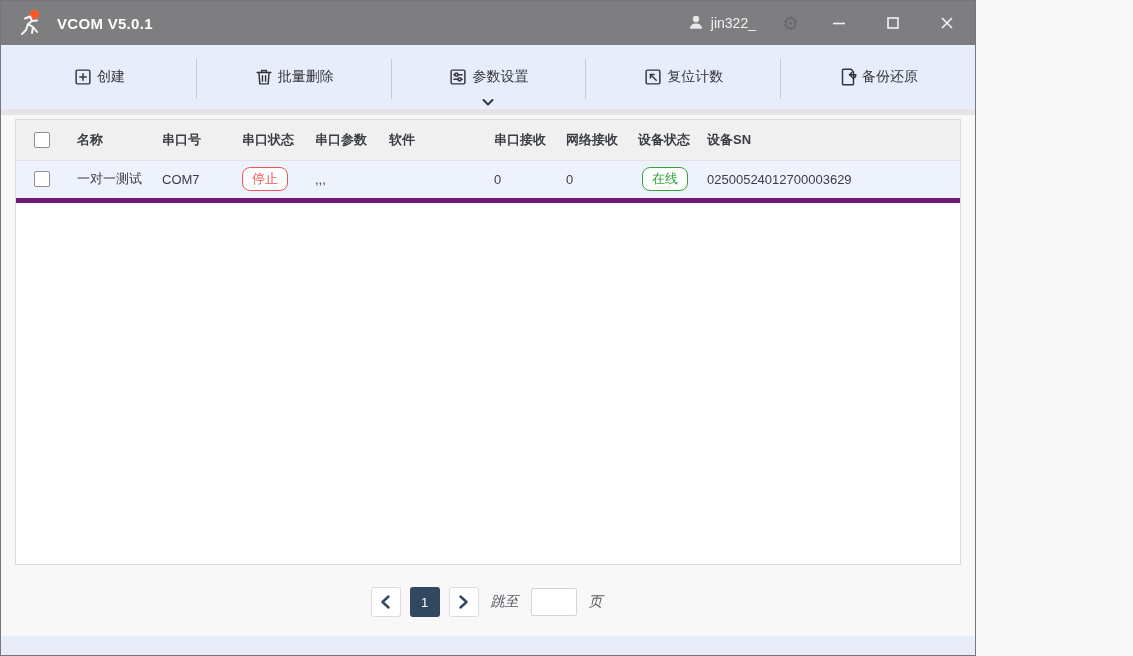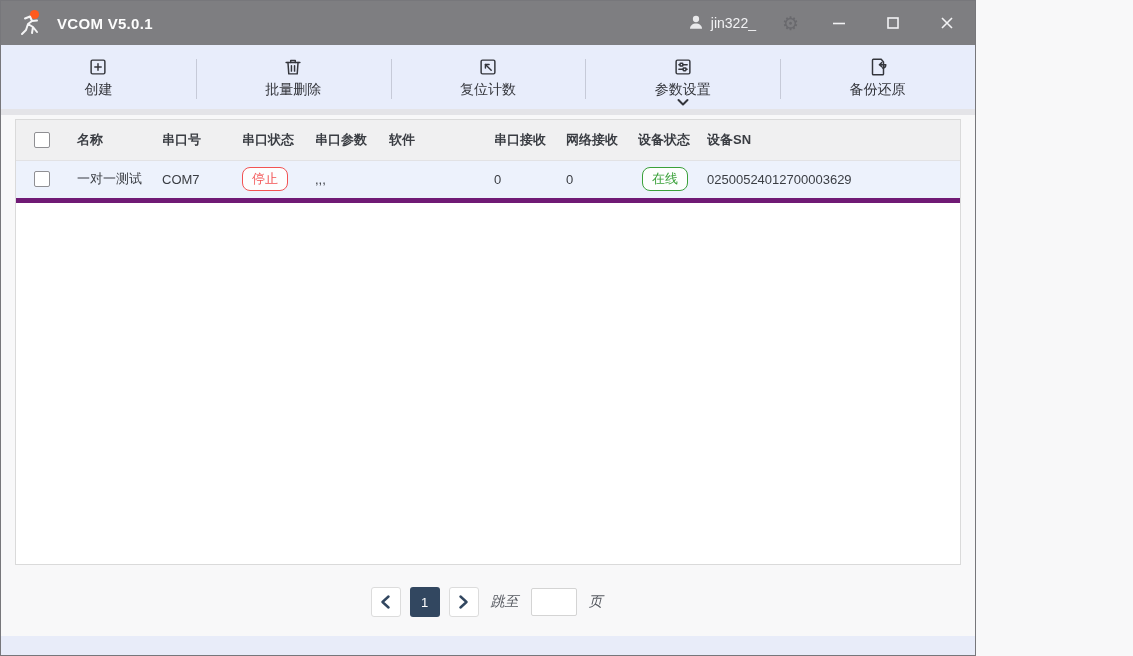--- a/index.html
+++ b/index.html
@@ -32,21 +32,21 @@
   .win-btn svg { display: block; }
   
   .toolbar {
     height: 64px; flex: 0 0 64px;
     background: #e8edfb;
     display: flex; align-items: stretch;
     position: relative;
   }
   .tool-btn {
     flex: 1 1 0;
-    display: flex; flex-direction: column; align-items: center; justify-content: center;
+    display: flex; flex-direction: row; align-items: center; justify-content: center;
     gap: 3px; position: relative; cursor: pointer;
     color: #34363c;
   }
   .tool-btn .tb-label { font-size: 14px; }
   .tool-btn + .tool-btn::before {
     content: ""; position: absolute; left: 0; top: 14px; bottom: 10px;
     width: 1px; background: #c6cad8;
   }
   .tb-icon svg { display: block; }
   .tb-caret { position: absolute; bottom: -2px; left: 50%; transform: translateX(-50%); }
@@ -166,45 +166,45 @@
           <path d="M6.5 7l.9 12.5h9.2L17.5 7"></path>
           <line x1="10.3" y1="10.5" x2="10.3" y2="16.5"></line>
             <line x1="13.7" y1="10.5" x2="13.7" y2="16.5"></line>
         </svg>
       </span>
       <span class="tb-label">批量删除</span>
     </div>
 
     <div class="tool-btn">
       <span class="tb-icon">
-        <svg width="22" height="22" viewBox="0 0 24 24" fill="none" stroke="#34363c" stroke-width="1.6" stroke-linecap="round" stroke-linejoin="round">
-          <rect x="4.5" y="4.5" width="15" height="15" rx="1.5"></rect>
-          <line x1="15.5" y1="15.5" x2="9.2" y2="9.2"></line>
-          <path d="M9.2 13.2 V9.2 H13.2"></path>
-        </svg>
-      </span>
-      <span class="tb-label">复位计数</span>
-    </div>
-
-    <div class="tool-btn">
-      <span class="tb-icon">
         <svg width="22" height="22" viewBox="0 0 24 24" fill="none" stroke="#34363c" stroke-width="1.6" stroke-linecap="round">
           <rect x="4.5" y="4.5" width="15" height="15" rx="1.5"></rect>
           <line x1="7.5" y1="9.5" x2="16.5" y2="9.5"></line>
           <rect x="8.8" y="8" width="3" height="3" rx=".6" fill="#e8edfb"></rect>
           <line x1="7.5" y1="14.5" x2="16.5" y2="14.5"></line>
           <rect x="12.2" y="13" width="3" height="3" rx=".6" fill="#e8edfb"></rect>
         </svg>
       </span>
       <span class="tb-label">参数设置</span>
       <span class="tb-caret">
         <svg width="14" height="9" viewBox="0 0 14 9">
             <path d="M2.5 2 L7 6.5 L11.5 2" fill="none" stroke="#33353b" stroke-width="2" stroke-linecap="round" stroke-linejoin="round"></path>
           </svg>
       </span>
+    </div>
+
+    <div class="tool-btn">
+      <span class="tb-icon">
+        <svg width="22" height="22" viewBox="0 0 24 24" fill="none" stroke="#34363c" stroke-width="1.6" stroke-linecap="round" stroke-linejoin="round">
+          <rect x="4.5" y="4.5" width="15" height="15" rx="1.5"></rect>
+          <line x1="15.5" y1="15.5" x2="9.2" y2="9.2"></line>
+          <path d="M9.2 13.2 V9.2 H13.2"></path>
+        </svg>
+      </span>
+      <span class="tb-label">复位计数</span>
     </div>
 
     <div class="tool-btn">
       <span class="tb-icon">
         <svg width="22" height="22" viewBox="0 0 24 24" fill="none" stroke="#34363c" stroke-width="1.6" stroke-linecap="round" stroke-linejoin="round">
           <path d="M15.5 3.5 H7 a1 1 0 0 0 -1 1 v15 a1 1 0 0 0 1 1 h10 a1 1 0 0 0 1 -1 V6.5 z"></path>
           <path d="M20.5 9.5 h-7 M13.5 9.5 l2.6 -2.3 M13.5 9.5 l2.6 2.3 M20.5 9.5 q0 3.5 -3.5 3.5"></path>
         </svg>
       </span>
       <span class="tb-label">备份还原</span>

